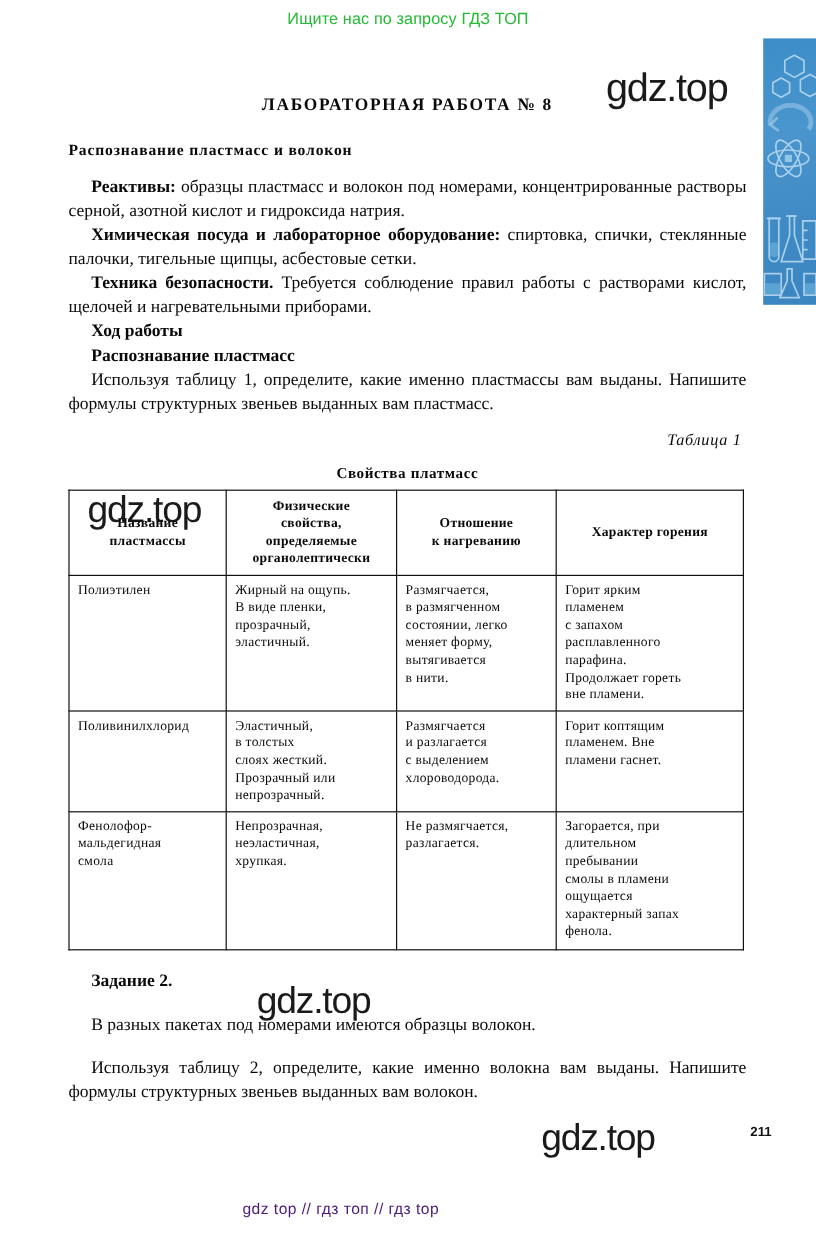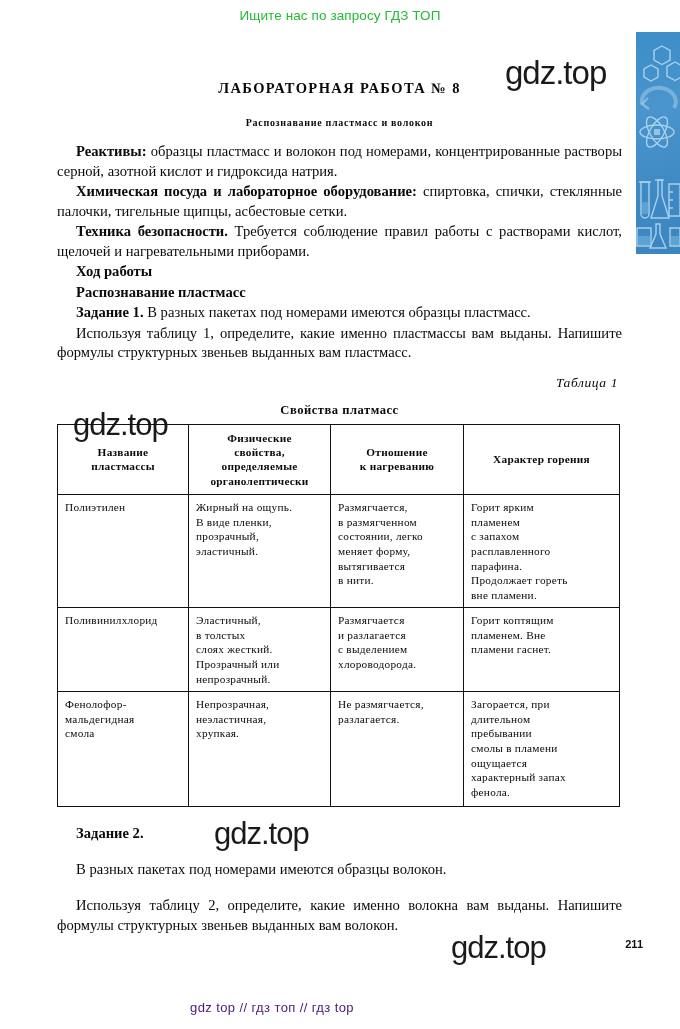--- a/index.html
+++ b/index.html
@@ -53,21 +53,21 @@
   }
   .content {
     position: absolute; left: 57px; top: 80px; width: 565px;
   }
 
   .lab-title {
     text-align: center; font-weight: 700; font-size: 14.5px;
     letter-spacing: 1.4px; margin: 0 0 20px 0;
   }
   .lab-subtitle {
-    text-align: center; font-weight: 700; font-size: 10px;
+    font-weight: 700; font-size: 13px;
     letter-spacing: .7px; margin: 0 0 14px 0;
   }
 
   p.para {
     margin: 0 0 1px 0;
     font-size: 14.6px;
     line-height: 19.5px;
     text-align: justify;
     text-indent: 19px;
   }
@@ -126,21 +126,21 @@
 
   
   .page-num {
     position: absolute; right: 37px; top: 938px;
     font-family: "Liberation Sans", sans-serif;
     font-size: 11px; font-weight: 700; color: #111;
   }
 
   
   .footer {
-    position: absolute; left: 0; top: 1000px; width: 544px;
+    position: absolute; left: 12px; top: 1000px; width: 544px;
     text-align: center;
     font-family: "Liberation Sans", sans-serif;
     font-size: 13px; color: #4b1a7a; letter-spacing: .4px;
   }
 </style>
 </head>
 <body>
 
 <div class="top-banner">
   <span class="top-banner-text">Ищите нас по запросу ГДЗ ТОП</span>
@@ -194,21 +194,20 @@
     <p class="para"><b>Реактивы:</b><span> образцы пластмасс и волокон под номерами,  концентрированные растворы серной, азотной кислот и гидроксида натрия.</span></p>
 
     <p class="para"><b>Химическая посуда и лабораторное оборудование:</b><span> спиртовка, спички, стеклянные палочки, тигельные щипцы, асбестовые сетки.</span></p>
 
     <p class="para"><b>Техника безопасности.</b><span> Требуется соблюдение правил работы с растворами кислот, щелочей и нагревательными приборами.</span></p>
 
     <p class="para"><b>Ход работы</b></p>
 
     <p class="para"><b>Распознавание пластмасс</b></p>
 
-    <p class="para"><b>Задание 1.</b><span> В разных пакетах под номерами имеются образцы пластмасс.</span></p>
 
     <p class="para">Используя таблицу 1, определите, какие именно пластмассы вам выданы. Напишите формулы структурных звеньев выданных вам пластмасс.</p>
 
     <div class="block-gap"></div>
 
     <p class="tbl-num">Таблица 1</p>
     <p class="tbl-cap">Свойства платмасс</p>
 
     <table class="props">
       <colgroup>

